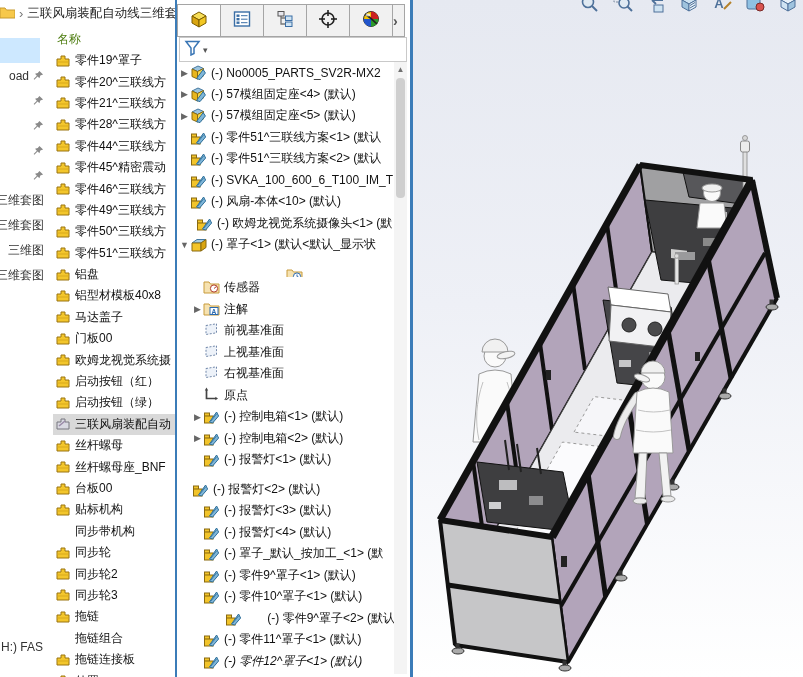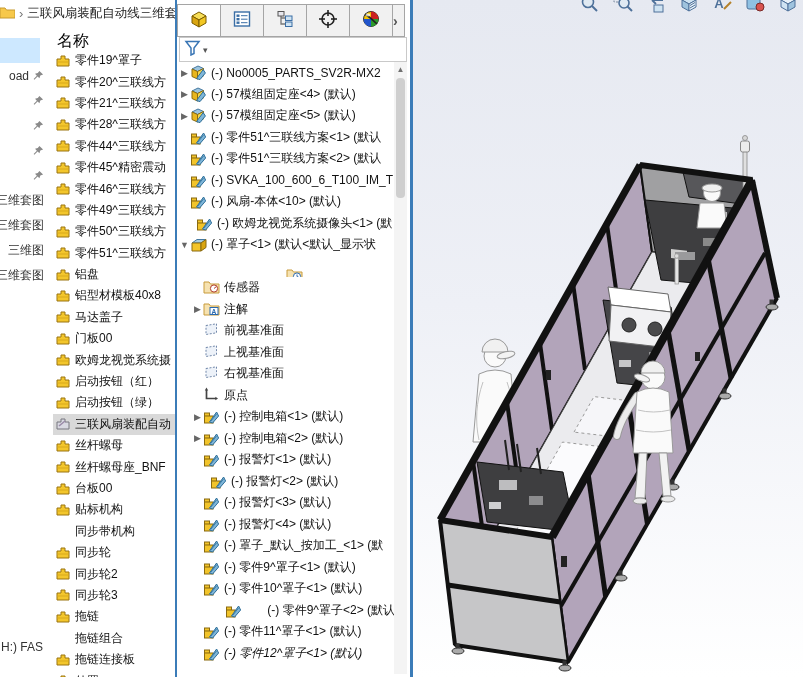--- a/index.html
+++ b/index.html
@@ -10,21 +10,21 @@
   #crumb{position:absolute;left:0;top:0;width:175px;height:26px;display:flex;align-items:center;gap:4px;overflow:hidden;}
   #crumb .ttl{font-size:12.5px;color:#222;white-space:nowrap;}
   #crumb .chev{color:#777;font-size:13px;}
   #nav{position:absolute;left:0;top:38px;width:52px;}
   .navrow{height:25px;display:flex;align-items:center;justify-content:flex-end;padding-right:8px;
           font-size:12px;color:#333;white-space:nowrap;overflow:hidden;}
   .navrow.sel{background:#cde8ff;width:40px;padding-right:0;}
   .navrow .pin{margin-left:4px;flex:0 0 auto;display:inline-flex;}
   #drive{position:absolute;left:1px;top:640px;font-size:12px;color:#333;white-space:nowrap;}
   #filelist{position:absolute;left:53px;top:31px;width:122px;}
-  #listhdr{font-size:16px;color:#000000;padding-left:4px;height:19px;}
+  #listhdr{font-size:12px;color:#4d7c0f;padding-left:4px;height:19px;}
   .frow{height:21.4px;display:flex;align-items:center;gap:4px;padding-left:3px;
         font-size:12px;color:#111;white-space:nowrap;overflow:hidden;}
   .frow.sel{background:#d9d9d9;}
   .fico{flex:0 0 15px;height:14px;display:inline-flex;}
   
   #panel{position:absolute;left:175px;top:0;width:238px;height:677px;background:#fff;
          border-left:2px solid #3b7cb8;border-right:3px solid #3b7cb8;box-sizing:border-box;}
   #tabstrip{position:absolute;left:0;top:4px;width:226px;height:31px;background:#f1f1f1;
             border:1px solid #a5a5a5;display:flex;align-items:stretch;}
   .tab{width:42px;border-right:1px solid #a5a5a5;display:flex;align-items:center;justify-content:center;background:#f1f1f1;}
@@ -718,21 +718,21 @@
           <svg width="17" height="17" viewBox="0 0 17 17">
             <rect x="1.5" y="5" width="5" height="3.4" fill="#f2c42a" stroke="#8a6a10"></rect>
             <rect x="1.5" y="8" width="8.6" height="7" fill="#f2c42a" stroke="#8a6a10"></rect>
             <polygon points="6.5,14 13.6,4 15.6,8 9.6,15" fill="#7fb6d9" stroke="#2d6e99"></polygon>
             <line x1="8" y1="13" x2="13.5" y2="6" stroke="#2d6e99" stroke-width="0.8"></line>
           </svg>
         </span>
     <span class="lbl">(-) 报警灯&lt;1&gt; (默认)</span>
   </div>
 
-  <div class="trow" style="padding-left: 22px;">
+  <div class="trow" style="padding-left: 4px; margin-top: 8px;">
     <span class="arrow"></span>
     <span class="tico">
           <svg width="17" height="17" viewBox="0 0 17 17">
             <rect x="1.5" y="5" width="5" height="3.4" fill="#f2c42a" stroke="#8a6a10"></rect>
             <rect x="1.5" y="8" width="8.6" height="7" fill="#f2c42a" stroke="#8a6a10"></rect>
             <polygon points="6.5,14 13.6,4 15.6,8 9.6,15" fill="#7fb6d9" stroke="#2d6e99"></polygon>
             <line x1="8" y1="13" x2="13.5" y2="6" stroke="#2d6e99" stroke-width="0.8"></line>
           </svg>
         </span>
     <span class="lbl">(-) 报警灯&lt;2&gt; (默认)</span>

